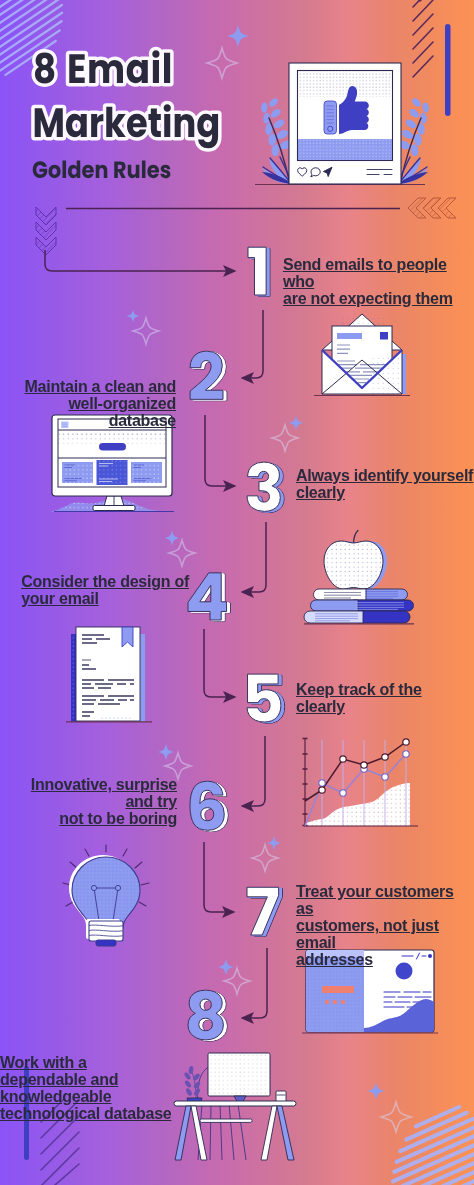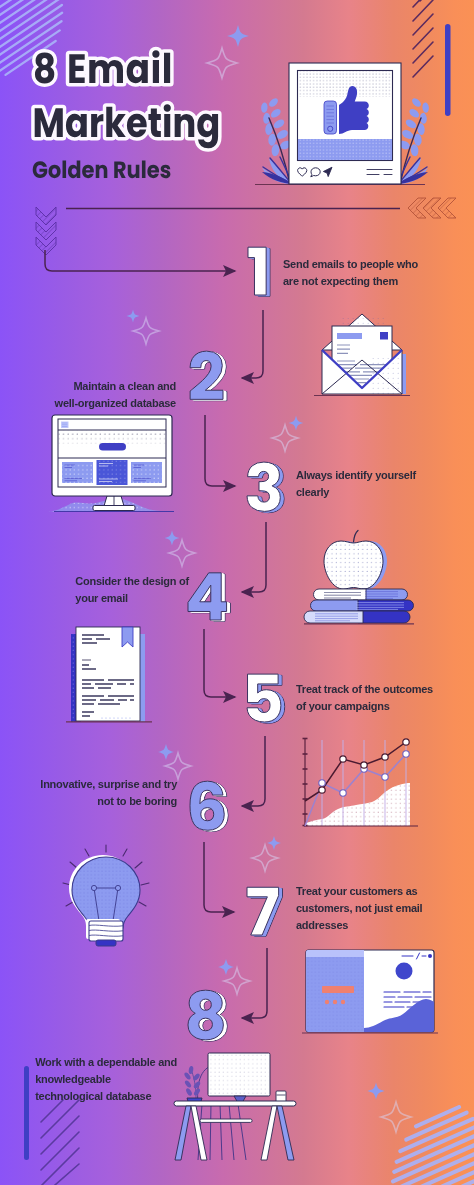--- a/index.html
+++ b/index.html
@@ -7,22 +7,22 @@
   body { font-family:"Liberation Sans", sans-serif; background:#fff; }
   #page { position:relative; width:474px; height:1185px; overflow:hidden;
     background:linear-gradient(90deg,#8b53f7 0%,#9a5ce4 14%,#a660dc 23%,#b266c4 34%,#c86bae 47%,#d47a90 64%,#e88389 73.6%,#ea856a 83%,#f08a5f 90%,#f98f58 96%,#fa9155 100%); }
   .abs { position:absolute; }
   svg { display:block; overflow:visible; }
 
   
   .rule-text {
     position:absolute;
     font-family:"Liberation Sans", sans-serif;
-    font-weight:bold; font-size:11px; line-height:17px;
-    color:#2b2a3c; letter-spacing:-0.25px;
+    font-weight:bold; font-size:16px; line-height:17px;
+    color:#2b2a3c; letter-spacing:-0.25px;text-decoration:underline;
   }
   .rule-text div:empty { display:none; }
   .sr { position:absolute; width:1px; height:1px; overflow:hidden; clip:rect(0 0 0 0); white-space:nowrap; }
 </style>
 </head>
 <body>
 
 <div id="page">
 
   <svg class="abs" style="left:0;top:0" width="474" height="1185" viewBox="0 0 474 1185">
@@ -810,22 +810,21 @@
     </div>
   <div class="rule-text right" style="left:296px; top:467px; text-align:left;">
       <div>Always identify yourself</div>
       <div>clearly</div>
     </div>
   <div class="rule-text left" style="right:285px; top:573px; text-align:left;">
       <div>Consider the design of</div>
       <div>your email</div>
     </div>
   <div class="rule-text right" style="left:296px; top:681px; text-align:left;">
-      <div>Treat track of the outcomes</div>
-      <div>of your campaigns</div>
+      <div>Keep track of the clearly</div>
     </div>
   <div class="rule-text left" style="right:297px; top:776px; text-align:right;">
       <div>Innovative, surprise and try</div>
       <div>not to be boring</div>
     </div>
   <div class="rule-text right" style="left:296px; top:883px; text-align:left;">
       <div>Treat your customers as</div>
       <div>customers, not just email</div>
       <div>addresses</div>
     </div>

